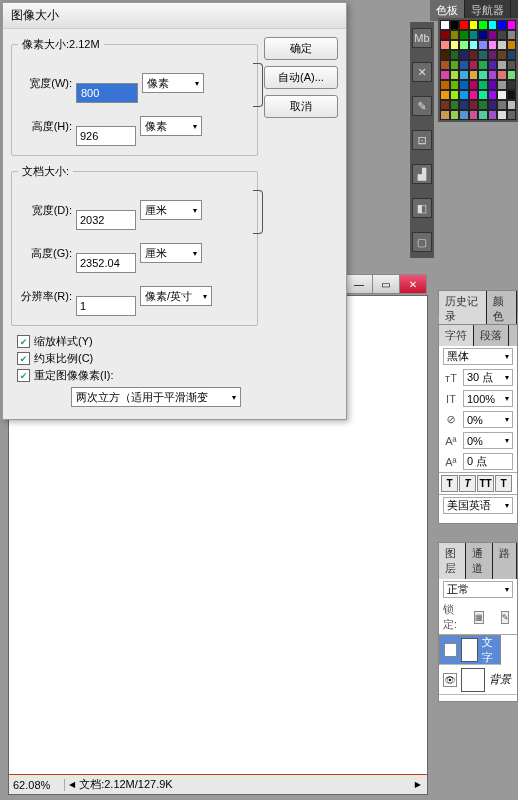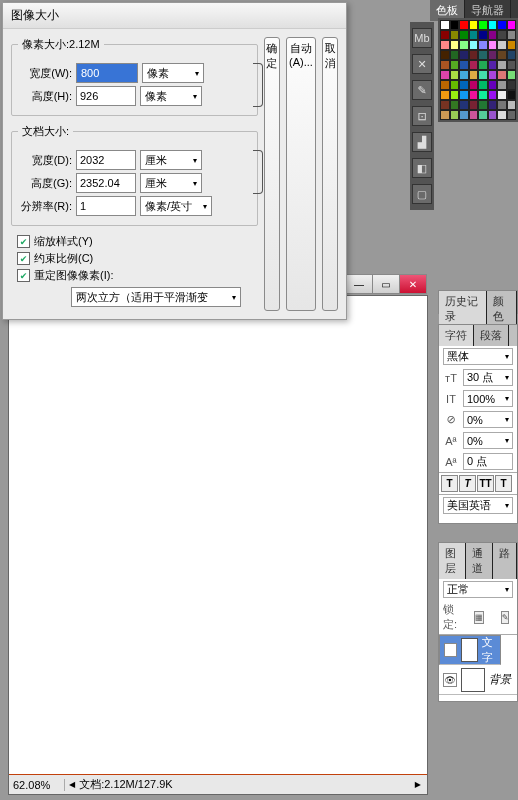--- a/index.html
+++ b/index.html
@@ -3,27 +3,27 @@
 <meta charset="utf-8">
 <style>
 * { box-sizing: border-box; margin: 0; padding: 0; font-family: "Microsoft YaHei", SimSun, sans-serif; font-size: 11px; }
 body { width: 518px; height: 800px; background: #999; overflow: hidden; position: relative; }
 
 
 .dialog { position: absolute; left: 2px; top: 2px; width: 345px; background: #ececec; border: 1px solid #999; box-shadow: 2px 2px 6px rgba(0,0,0,0.3); z-index: 100; }
 .dialog-title { background: linear-gradient(#f8f8f8,#e0e0e0); padding: 4px 8px; font-size: 12px; border-bottom: 1px solid #ccc; }
 .dialog-body { padding: 8px; display: flex; gap: 6px; }
 .dialog-left { flex: 1; }
-.dialog-right { width: 74px; display: flex; flex-direction: row; gap: 6px; }
+.dialog-right { width: 74px; display: flex; flex-direction: column; gap: 6px; }
 .dbtn { background: linear-gradient(#fdfdfd,#e6e6e6); border: 1px solid #8a8a8a; border-radius: 3px; padding: 3px 0; text-align: center; cursor: default; }
 fieldset { border: 1px solid #bbb; border-radius: 2px; margin-bottom: 8px; padding: 8px 6px 6px; }
 legend { padding: 0 4px; font-size: 11px; }
 .row { display: flex; align-items: center; gap: 4px; margin: 3px 0; position: relative; }
 .row label { width: 54px; text-align: right; }
-.numin { width: 60px; height: 20px; border: 1px solid #888; padding: 0 3px; background: #fff; }
+.numin { width: 60px; height: 20px; border: 1px solid #888; padding: 0 3px; background: #fff; margin-top: 20px; }
 .numin.sel { background: #3874d6; color: #fff; }
 .sel { width: 62px; height: 20px; border: 1px solid #888; background: #fff; display: flex; align-items: center; justify-content: space-between; padding: 0 4px; }
 .sel.wide { width: 72px; }
 .caret { font-size: 8px; }
 .bracket { position: absolute; right: -12px; top: 0; height: 44px; width: 10px; border: 1px solid #555; border-left: none; border-radius: 0 4px 4px 0; }
 .chk-row { display: flex; align-items: center; gap: 4px; margin: 2px 0; padding-left: 6px; }
 .chk { width: 13px; height: 13px; border: 1px solid #666; background: #fff; display: flex; align-items: center; justify-content: center; font-size: 9px; color: #2a6; }
 .interp { margin: 4px 0 4px 60px; }
 .interp .sel { width: 170px; }
 
@@ -37,21 +37,21 @@
 .statusbar .mid { flex: 1; padding: 0 4px; display: flex; align-items: center; gap: 4px; }
 .sb-tri { font-size: 8px; }
 .rcol2 { position: absolute; right: 0; top: 0; width: 88px; background: #535353; }
 .tabbar { display: flex; background: #3a3a3a; }
 .tab { padding: 3px 6px; color: #ccc; border-right: 1px solid #222; }
 .tab.active { background: #6a6a6a; color: #fff; }
 .swatches { position: absolute; right: 0; top: 18px; width: 80px; padding: 2px; background: #535353; }
 .sw-row { display: flex; }
 .sw { width: 10px; height: 10px; border: 1px solid #222; margin: 0; }
 
-.toolstrip { position: absolute; left: 410px; top: 22px; width: 24px; background: #535353; display: flex; flex-direction: column; gap: 6px; padding: 6px 2px; }
+.toolstrip { position: absolute; left: 410px; top: 22px; width: 24px; background: #535353; display: flex; flex-direction: column; gap: 14px; padding: 6px 2px; }
 .tool { width: 20px; height: 20px; background: #6a6a6a; border: 1px solid #333; display: flex; align-items: center; justify-content: center; color: #ddd; font-size: 11px; }
 
 
 .panel { position: absolute; right: 0; background: #ffffff; border: 1px solid #888; width: 80px; }
 .panel .tabbar { background: #c0c0c0; }
 .panel .tab { color: #333; }
 .panel .tab.active { background: #d9d9d9; }
 
 .hist { top: 290px; height: 24px; }
 

